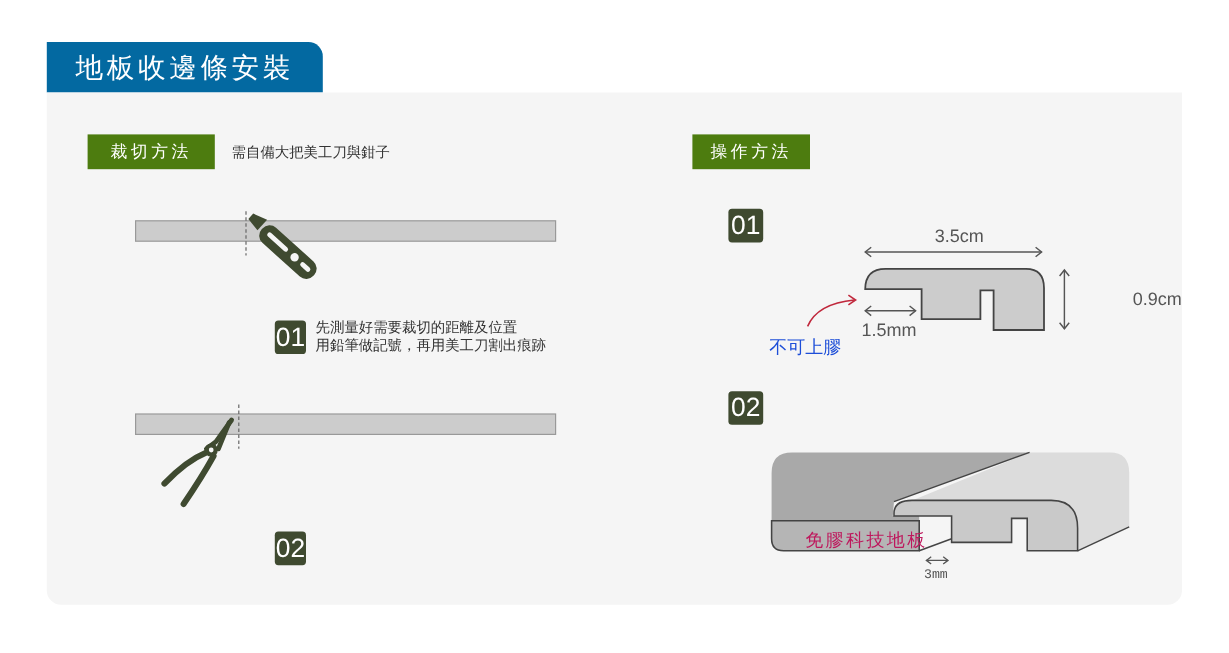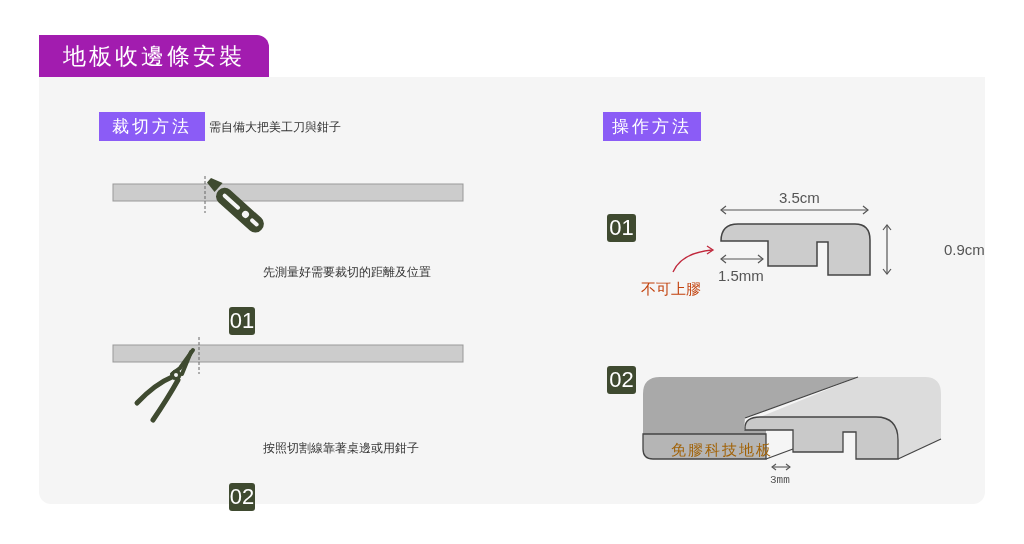--- a/index.html
+++ b/index.html
@@ -1,86 +1,85 @@
 <!DOCTYPE html>
 <html><head>
 <meta charset="utf-8">
 <style>
   * { box-sizing: border-box; margin: 0; padding: 0; }
   html, body { width: 1024px; height: 544px; background: #ffffff; overflow: hidden; }
   body { position: relative; font-family: "DejaVu Sans", "Liberation Sans", sans-serif; color: #333; }
 
   .title-tab {
     position: absolute; left: 39px; top: 35px; width: 230px; height: 42px;
-    background: #a21caf; border-top-right-radius: 12px;
+    background: #0369a1; border-top-right-radius: 12px;
     color: #fff; font-size: 23px; letter-spacing: 3px;
     display: flex; align-items: center; justify-content: center;
   }
   .panel {
     position: absolute; left: 39px; top: 77px; width: 946px; height: 427px;
     background: #f5f5f5; border-radius: 0 0 12px 12px;
   }
   .section-label {
-    position: absolute; height: 29px; background: #8b5cf6; color: #fff;
-    font-size: 17px; letter-spacing: 3px; display: flex; align-items: center; justify-content: center; margin-left: 26px;
+    position: absolute; height: 29px; background: #4d7c0f; color: #fff;
+    font-size: 14px; letter-spacing: 3px; display: flex; align-items: center; justify-content: center;
   }
   .note { position: absolute; font-size: 12px; color: #333; }
   .step-num {
     position: absolute; background: #3f4a30; color: #fff; font-size: 22px;
     display: flex; align-items: center; justify-content: center; border-radius: 3px;
     font-family: "Liberation Sans", sans-serif;
-    margin-top: 40px;
   }
-  .step-text { position: absolute; font-size: 12px; line-height: 15px; color: #333; font-family: Liberation Mono, monospace; }
+  .step-text { position: absolute; font-size: 12px; line-height: 15px; color: #333; }
   .dim { position: absolute; font-size: 15px; color: #555; font-family: "Liberation Sans", sans-serif; }
   svg { position: absolute; overflow: visible; }
 </style>
 </head>
 <body>
 
 <div class="title-tab">地板收邊條安裝</div>
 
 <div class="panel"></div>
 
 <div class="section-label" style="left:73px;top:112px;width:106px;">裁切方法</div>
-<div class="note" style="left:209px;top:119px;">需自備大把美工刀與鉗子</div>
+<div class="note" style="left:193px;top:119px;">需自備大把美工刀與鉗子</div>
 
 <svg style="left:0;top:0;" width="1024" height="544">
   <rect x="113" y="184" width="350" height="17" fill="#cccccc" stroke="#999" stroke-width="1"></rect>
   <line x1="205" y1="176" x2="205" y2="213" stroke="#666" stroke-width="1" stroke-dasharray="3,2"></line>
   <g transform="translate(211,178) rotate(42)">
     <polygon points="0,0 12,-4 12,8 0,6" fill="#3f4a30"></polygon>
     <rect x="14" y="-4" width="58" height="17" rx="8" fill="#3f4a30"></rect>
     <rect x="20" y="2" width="22" height="4" rx="2" fill="#f5f5f5"></rect>
     <circle cx="50" cy="4" r="3.5" fill="#f5f5f5"></circle>
     <rect x="57" y="2" width="10" height="4" rx="2" fill="#f5f5f5"></rect>
   </g>
 </svg>
 
 <div class="step-num" style="left:229px;top:267px;width:26px;height:28px;">01</div>
 <div class="step-text" style="left:263px;top:266px;">
   <div>先測量好需要裁切的距離及位置</div>
+  <div>用鉛筆做記號，再用美工刀割出痕跡</div>
 </div>
 
 <svg style="left:0;top:0;" width="1024" height="544">
   <rect x="113" y="345" width="350" height="17" fill="#cccccc" stroke="#999" stroke-width="1"></rect>
   <line x1="199" y1="337" x2="199" y2="374" stroke="#666" stroke-width="1" stroke-dasharray="3,2"></line>
   <g fill="#3f4a30" stroke="#3f4a30" stroke-linecap="round">
     <path d="M193,350 L180,368 L172,374" stroke-width="4" fill="none"></path>
     <path d="M191,352 L182,374" stroke-width="4" fill="none"></path>
     <circle cx="176" cy="375" r="5"></circle>
     <circle cx="176" cy="375" r="2" fill="#f5f5f5" stroke="none"></circle>
     <path d="M172,377 Q155,384 137,403" stroke-width="5" fill="none"></path>
     <path d="M178,380 Q168,398 153,420" stroke-width="5" fill="none"></path>
   </g>
 </svg>
 
 <div class="step-num" style="left:229px;top:443px;width:26px;height:28px;">02</div>
 <div class="step-text" style="left:263px;top:442px;">
-  <div>按照切割線靠著桌邊或用鉗子</div>
 </div>
 
 <div class="section-label" style="left:577px;top:112px;width:98px;">操作方法</div>
 
 <div class="step-num" style="left:607px;top:174px;width:29px;height:28px;">01</div>
 
 <svg style="left:0;top:0;" width="1024" height="544">
 
   <line x1="721" y1="210" x2="868" y2="210" stroke="#555" stroke-width="1.2"></line>
   <polyline points="726,206 721,210 726,214" fill="none" stroke="#555" stroke-width="1.2"></polyline>
@@ -96,21 +95,21 @@
   <polyline points="726,255 721,259 726,263" fill="none" stroke="#555" stroke-width="1.2"></polyline>
   <polyline points="758,255 763,259 758,263" fill="none" stroke="#555" stroke-width="1.2"></polyline>
 
   <path d="M673,272 Q681,253 712,250" fill="none" stroke="#c0283c" stroke-width="1.3"></path>
   <polyline points="707,246 713,250 707,254" fill="none" stroke="#c0283c" stroke-width="1.3"></polyline>
 </svg>
 
 <div class="dim" style="left:779px;top:189px;">3.5cm</div>
 <div class="dim" style="left:944px;top:241px;">0.9cm</div>
 <div class="dim" style="left:718px;top:267px;">1.5mm</div>
-<div class="dim" style="left:641px;top:280px;color:#c2410c;font-family:'DejaVu Sans',sans-serif;">不可上膠</div>
+<div class="dim" style="left:641px;top:280px;color:#1d4ed8;font-family:'DejaVu Sans',sans-serif;">不可上膠</div>
 
 <div class="step-num" style="left:607px;top:326px;width:29px;height:28px;">02</div>
 
 <svg style="left:0;top:0;" width="1024" height="544">
 
   <path d="M660,377 L858,377 L745,418 L744,430 L766,430 L766,449 L643,449 L643,394 Q643,377 660,377 Z" fill="#a9a9a9"></path>
 
   <path d="M858,377 L925,377 Q941,377 941,394 L941,439 L898,459 L898,440 Q898,417 876,417 L760,417 Z" fill="#dcdcdc"></path>
 
   <path d="M643,434 L766,434 L766,459 L653,459 Q643,459 643,449 Z" fill="#b5b5b5" stroke="#444" stroke-width="1.3"></path>
@@ -118,14 +117,14 @@
 
   <path d="M745,428 Q745,417 760,417 L876,417 Q898,417 898,440 L898,459 L856,459 L856,432 L843,432 L843,452 L793,452 L793,430 L745,430 Z" fill="#c9c9c9" stroke="#444" stroke-width="1.3"></path>
   <line x1="745" y1="418" x2="858" y2="377" stroke="#444" stroke-width="1.2"></line>
   <line x1="898" y1="459" x2="941" y2="439" stroke="#444" stroke-width="1.2"></line>
 
   <line x1="772" y1="467" x2="790" y2="467" stroke="#555" stroke-width="1.1"></line>
   <polyline points="776,464 772,467 776,470" fill="none" stroke="#555" stroke-width="1.1"></polyline>
   <polyline points="786,464 790,467 786,470" fill="none" stroke="#555" stroke-width="1.1"></polyline>
 </svg>
 
-<div class="dim" style="left:671px;top:441px;color:#a16207;font-family:'DejaVu Sans',sans-serif;letter-spacing:2px;">免膠科技地板</div>
+<div class="dim" style="left:671px;top:441px;color:#be185d;font-family:'DejaVu Sans',sans-serif;letter-spacing:2px;">免膠科技地板</div>
 <div class="dim" style="left:770px;top:474px;font-size:11px;font-family:Liberation Mono, monospace;">3mm</div>
 
 </body></html>

